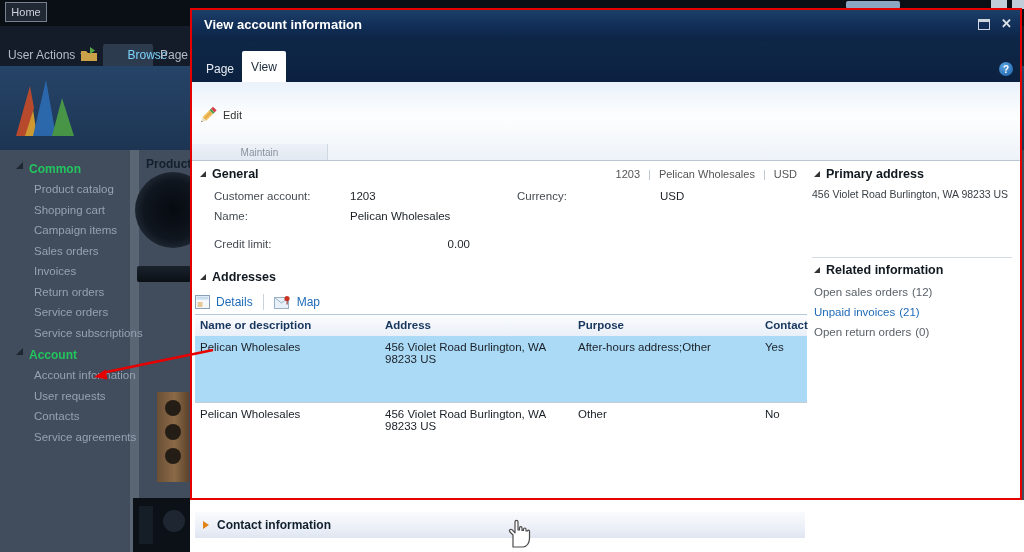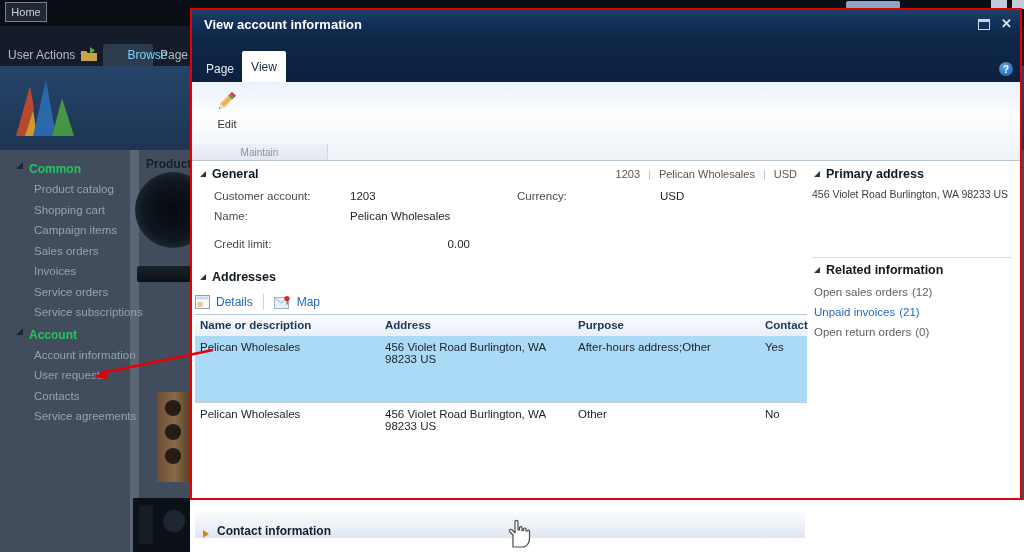--- a/index.html
+++ b/index.html
@@ -55,21 +55,21 @@
 
   .dlg-tabstrip { left:0; top:31px; width:828px; height:41px; background:linear-gradient(180deg,#0e2747,#0c2140); }
   .dlg-tab { position:absolute; font-size:12px; display:flex; align-items:center; justify-content:center; }
   .dlg-tab.inactive { left:8px; top:14px; width:40px; height:27px; color:#e6ebf1; }
   .dlg-tab.active { left:50px; top:10px; width:44px; height:31px; background:#fff; color:#1b2a3a; border-radius:2px 2px 0 0; }
   .help-circle { position:absolute; right:7px; top:21px; width:14px; height:14px; border-radius:50%;
                  background:radial-gradient(circle at 35% 30%, #5aa2de, #1a5fa8); color:#fff; font-size:10px; font-weight:bold;
                  display:flex; align-items:center; justify-content:center; }
 
   .dlg-ribbon { left:0; top:72px; width:828px; height:79px; background:linear-gradient(180deg,#eaf2fb 0%, #fdfefe 45%, #eef3f9 100%); border-bottom:1px solid #bcc7d4; }
-  .edit-btn { left:12px; top:4px; width:46px; height:58px; display:flex; flex-direction:column; align-items:center; justify-content:flex-start; gap:2px; }
+  .edit-btn { left:4px; top:4px; width:46px; height:58px; display:flex; align-items:center; justify-content:flex-start; gap:2px; }
   .edit-label { font-size:11px; color:#333; }
   .maintain-strip { left:0; top:62px; width:136px; height:16px; background:linear-gradient(180deg,#edf1f7,#e2e9f2); border-right:1px solid #d0d8e2;
                     color:#8b929b; font-size:10px; display:flex; align-items:center; justify-content:center; }
 
   .dlg-content { left:0; top:151px; width:828px; height:337px; background:#fff; }
 
   .sec-header { position:absolute; display:flex; align-items:center; gap:6px; font-size:12.5px; font-weight:bold; color:#101820; }
   .sec-tri { width:0; height:0; border-left:6px solid transparent; border-bottom:6px solid #333; }
 
   .summary { position:absolute; left:330px; top:7px; width:275px; display:flex; justify-content:flex-end; gap:8px;
@@ -96,21 +96,21 @@
   .right-col-addr { position:absolute; left:620px; top:27px; width:205px; font-size:10.5px; color:#3a4046; white-space:nowrap; }
   .right-divider { position:absolute; left:620px; top:96px; width:200px; height:1px; background:#d3dae2; }
   .rel-item { position:absolute; left:622px; font-size:11.5px; color:#5a6168; white-space:nowrap; }
   .rel-item.link { color:#1e6bb8; }
   .rel-item .cnt { margin-left:4px; }
 
   
   .below-strip { left:190px; top:500px; width:834px; height:52px; background:#fff; z-index:4; }
   .contact-bar { left:5px; top:12px; width:610px; height:26px;
                  background:linear-gradient(180deg,#fafbfd 0%, #e9edf6 70%, #dfe5f0 100%);
-                 display:flex; align-items:flex-end; gap:8px; padding-left:8px; }
+                 display:flex; align-items:center; gap:8px; padding-left:8px; }
   .tri-orange { width:0; height:0; border-top:4px solid transparent; border-bottom:4px solid transparent; border-left:6px solid #e08214; }
   .contact-label { font-size:12px; font-weight:bold; color:#12202e; }
 
   .overlay-svg { left:0; top:0; width:1024px; height:552px; z-index:8; pointer-events:none; }
 </style>
 </head>
 <body>
 
 <div class="stage">
 
@@ -157,20 +157,21 @@
   <div class="abs sidebar">
     <div class="group-header">
       <span class="tri-dark"></span>
       <span>Common</span>
     </div>
     <div class="side-item">Product catalog</div>
     <div class="side-item">Shopping cart</div>
     <div class="side-item">Campaign items</div>
     <div class="side-item">Sales orders</div>
     <div class="side-item">Invoices</div>
+    <div class="side-item">Return orders</div>
     <div class="side-item">Service orders</div>
     <div class="side-item">Service subscriptions</div>
     <div class="group-header">
       <span class="tri-dark"></span>
       <span>Account</span>
     </div>
     <div class="side-item">Account information</div>
     <div class="side-item">User requests</div>
     <div class="side-item">Contacts</div>
     <div class="side-item">Service agreements</div>

